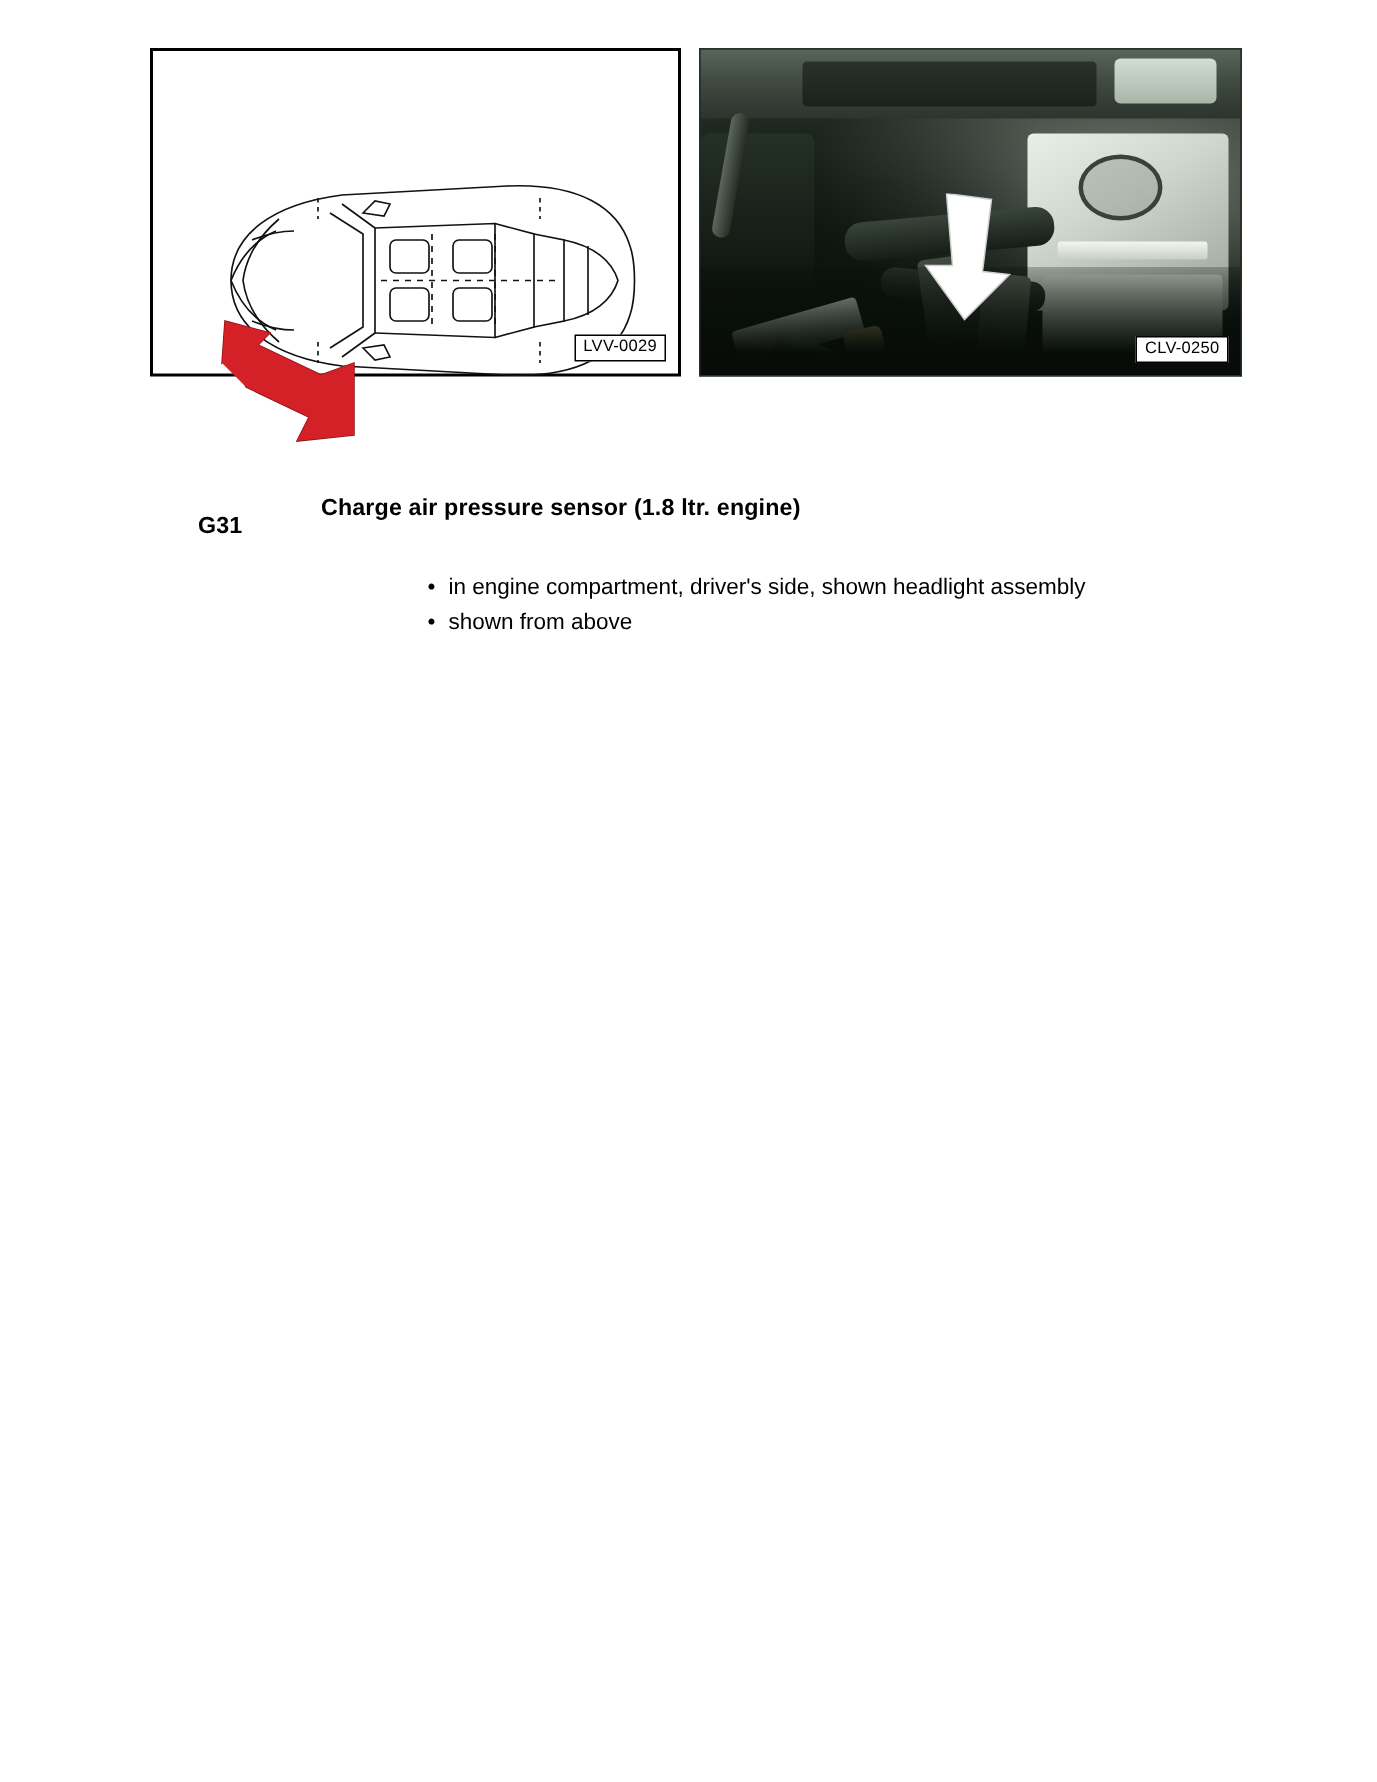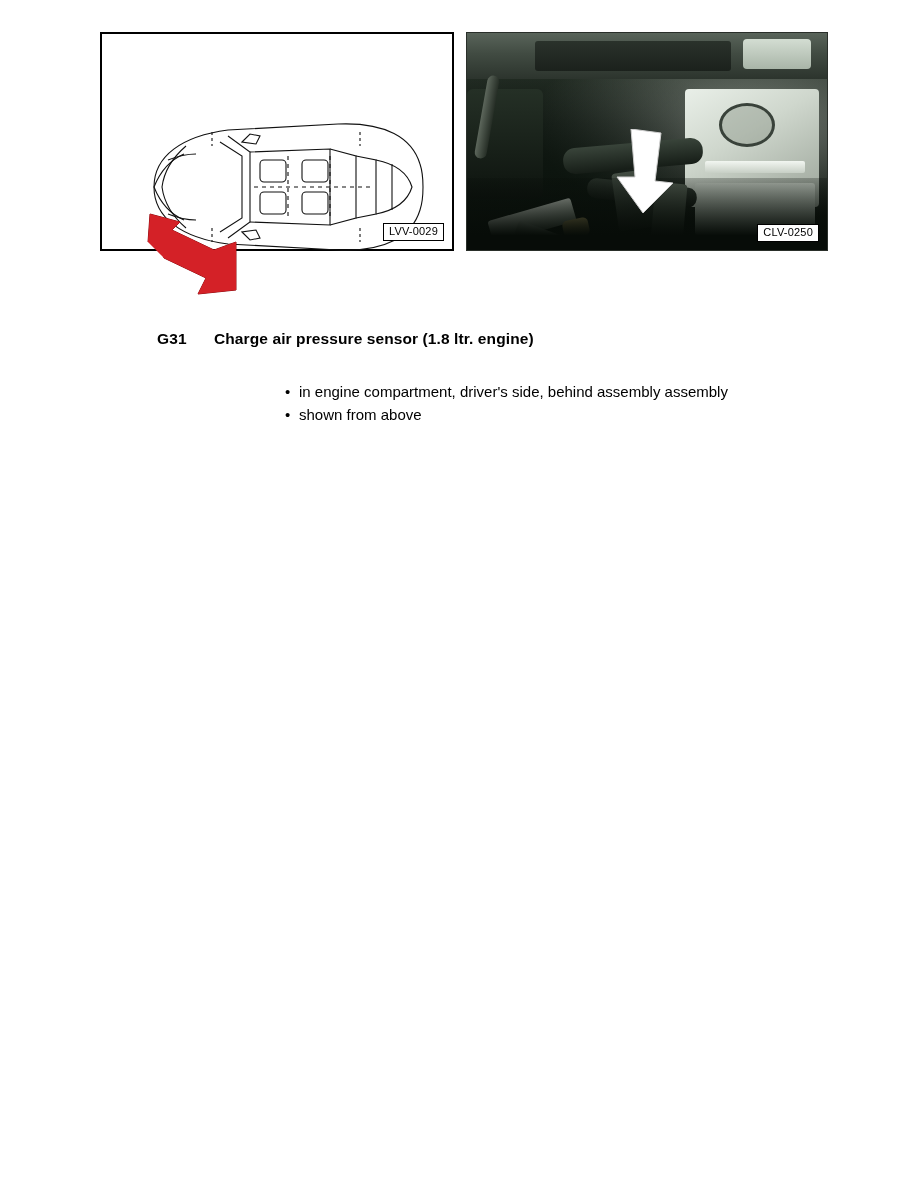--- a/index.html
+++ b/index.html
@@ -194,22 +194,21 @@
     top: 330px;
     width: 760px;
     height: 22px;
     font-size: 15.5px;
     font-weight: bold;
     letter-spacing: 0.1px;
   }
   .caption .code {
     position: absolute;
     left: 32px;
-    top: 0;
-    margin-left: 25px;
+    top: 12px;
   }
   .caption .text {
     position: absolute;
     left: 114px;
     top: 0;
     white-space: nowrap;
   }
 
   
   .bullets {
@@ -325,19 +324,19 @@
 </div>
 
 <div class="caption">
   <span class="code">G31</span>
   <span class="text">Charge air pressure sensor (1.8 ltr. engine)</span>
 </div>
 
 <div class="bullets">
   <div class="bullet-row">
     <span class="dot">•</span>
-    <span class="btext">in engine compartment, driver's side, behind assembly assembly</span>
+    <span class="btext">in engine compartment, driver's side, shown headlight assembly</span>
   </div>
   <div class="bullet-row">
     <span class="dot">•</span>
     <span class="btext">shown from above</span>
   </div>
 </div>
 
 </body></html>

